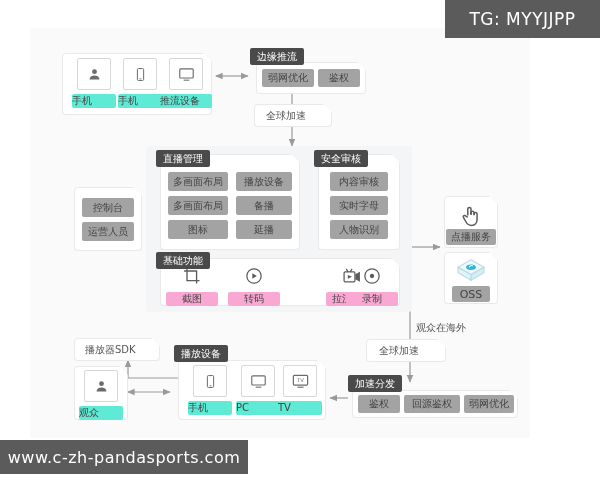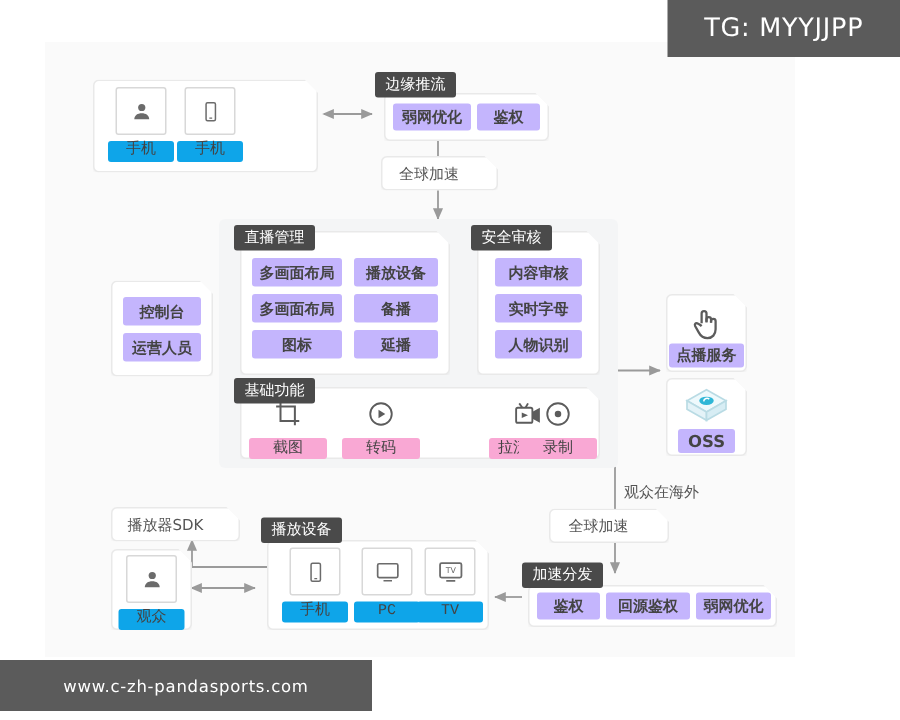--- a/index.html
+++ b/index.html
@@ -21,21 +21,21 @@
 
   
   .wm {
     position: absolute;
     background: #5b5b5b;
     color: #ffffff;
     display: flex; align-items: center; justify-content: center;
     letter-spacing: .5px;
   }
   .wm-tg { right: 0; top: 0; width: 155px; height: 38px; font-size: 17px; }
-  .wm-url { left: 0; bottom: 6px; width: 248px; height: 34px; font-size: 11px; }
+  .wm-url { left: 0; bottom: 6px; width: 248px; height: 34px; font-size: 16px; }
 
   
   .card {
     position: absolute;
     background: #ffffff;
     border: 1px solid #e9e9e9;
     border-radius: 4px;
     box-shadow: 0 1px 2px rgba(0,0,0,0.04);
     -webkit-clip-path: polygon(0 0, calc(100% - 9px) 0, 100% 9px, 100% 100%, 0 100%);
     clip-path: polygon(0 0, calc(100% - 9px) 0, 100% 9px, 100% 100%, 0 100%);
@@ -56,48 +56,45 @@
     height: 17px;
     padding: 0 7px;
     border-radius: 2px;
     white-space: nowrap;
     z-index: 5;
   }
 
   
   .chip {
     position: absolute;
-    background: #c4b5fd;
+    background: #a3a3a3;
     color: #444;
     font-size: 10px;
     display: flex; align-items: center; justify-content: center;
     border-radius: 2px;
     white-space: nowrap;
-    font-weight: bold;
   }
 
   
   .tile { position: absolute; width: 44px; }
   .tile .ic {
     width: 34px; height: 32px; margin: 0 auto;
     border: 1px solid #d8d8d8;
     background: #fff;
     border-radius: 2px;
     display: flex; align-items: center; justify-content: center;
   }
   .tile .cap {
     margin-top: 4px;
-    background: #0ea5e9;
+    background: #5eead4;
     color: #444;
     font-size: 10px;
     line-height: 14px;
-    text-align: center;
-    border-radius: 2px;
-    white-space: nowrap;
-    font-family: Liberation Mono, monospace;
+    border-radius: 2px;
+    white-space: nowrap;
   }
 
   
   .ftile { position: absolute; width: 52px; text-align: center; }
   .ftile .ic { height: 26px; display: flex; align-items: center; justify-content: center; }
   .ftile .cap {
     margin-top: 3px;
     background: #f9a8d4;
     color: #444;
     font-size: 10px;
@@ -167,20 +164,29 @@
   </div>
   <div class="tile" style="left:118px; top:58px;">
     <div class="ic">
       <svg width="15" height="17" viewBox="0 0 24 24">
           <rect x="7" y="2.5" width="10" height="19" rx="1.6" fill="none" stroke="#6b6b6b" stroke-width="1.6"></rect>
           <line x1="10.5" y1="18.8" x2="13.5" y2="18.8" stroke="#6b6b6b" stroke-width="1.3"></line>
         </svg>
     </div>
     <div class="cap">手机</div>
   </div>
+  <div class="tile" style="left:160px; top:58px; width:52px;">
+    <div class="ic">
+      <svg width="19" height="17" viewBox="0 0 24 24">
+          <rect x="2.5" y="4" width="19" height="13" rx="1.4" fill="none" stroke="#6b6b6b" stroke-width="1.6"></rect>
+          <line x1="8" y1="20" x2="16" y2="20" stroke="#6b6b6b" stroke-width="1.5"></line>
+        </svg>
+    </div>
+    <div class="cap">推流设备</div>
+  </div>
 
   <div class="card" style="left:256px; top:62px; width:110px; height:32px;"></div>
   <div class="tag" style="left:250px; top:48px;">边缘推流</div>
   <div class="chip" style="left:262px; top:69px; width:52px; height:18px;">弱网优化</div>
   <div class="chip" style="left:318px; top:69px; width:42px; height:18px;">鉴权</div>
 
   <div class="card" style="left:254px; top:104px; width:78px; height:23px;"></div>
   <div class="conn-label" style="left:266px; top:109px;">全球加速</div>
 
   <div class="card" style="left:74px; top:187px; width:68px; height:64px;"></div>

